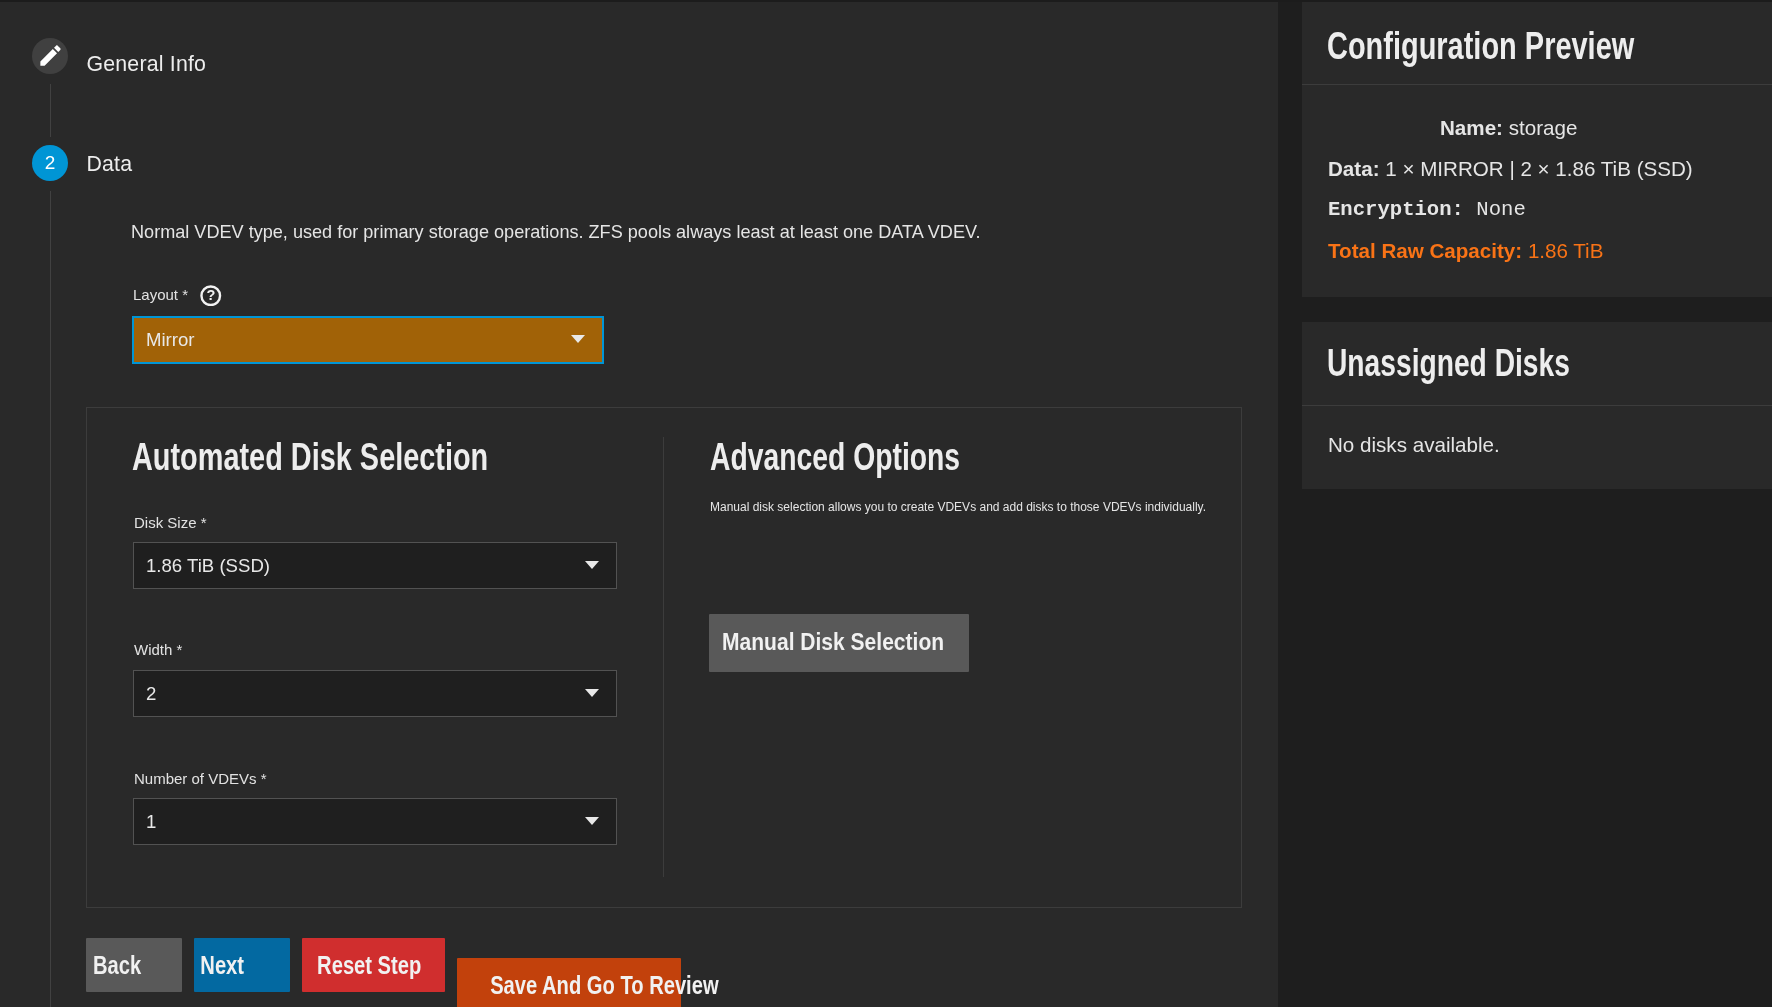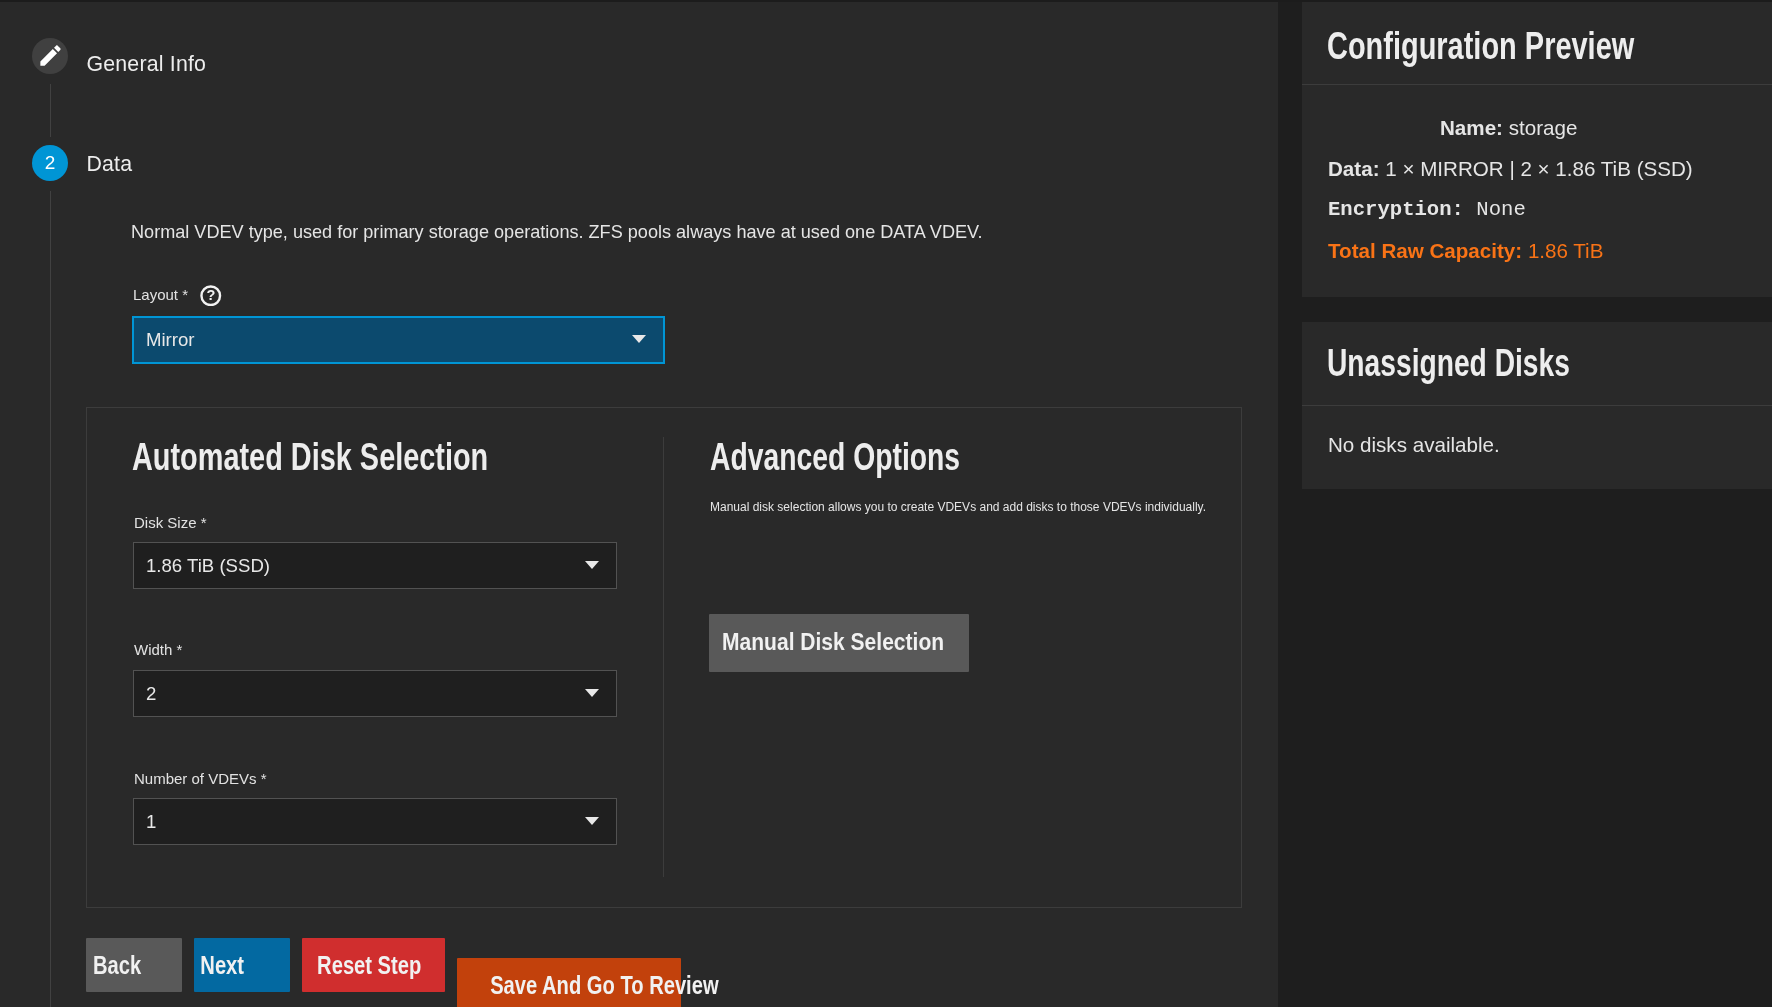--- a/index.html
+++ b/index.html
@@ -27,28 +27,28 @@
 <div class="abs" style="left:32px;top:38px;width:36px;height:36px;border-radius:50%;background:#404040;"></div>
 <svg class="abs" style="left:36.5px;top:41.8px;" width="27" height="27" viewBox="0 0 24 24">
   <path fill="#ffffff" d="M3 17.25V21h3.75L17.81 9.94l-3.75-3.75L3 17.25zM20.71 7.04c.39-.39.39-1.02 0-1.41l-2.34-2.34c-.39-.39-1.02-.39-1.41 0l-1.83 1.83 3.75 3.75 1.83-1.83z"></path>
 </svg>
 <div class="abs" style="left:86.5px;top:52px;font-size:21.3px;letter-spacing:0.2px;color:#ededed;">General Info</div>
 
 <div class="abs" style="left:32px;top:145px;width:36px;height:36px;border-radius:50%;background:#0095d5;
   display:flex;align-items:center;justify-content:center;color:#fff;font-size:19px;">2</div>
 <div class="abs" style="left:86.5px;top:151.5px;font-size:21.3px;letter-spacing:0.2px;color:#ededed;">Data</div>
 
-<div class="abs" style="left:131px;top:222px;font-size:18.1px;color:#e5e5e5;">Normal VDEV type, used for primary storage operations. ZFS pools always have at used one DATA VDEV.</div>
+<div class="abs" style="left:131px;top:222px;font-size:18.1px;color:#e5e5e5;">Normal VDEV type, used for primary storage operations. ZFS pools always least at least one DATA VDEV.</div>
 
 <div class="lbl" style="left:133px;top:286px;">Layout *</div>
 <svg class="abs" style="left:200px;top:284.5px;" width="21.5" height="21.5" viewBox="0 0 21.5 21.5">
   <circle cx="10.75" cy="10.75" r="9.3" fill="none" stroke="#f2f2f2" stroke-width="2.4"></circle>
   <text x="10.85" y="15.4" text-anchor="middle" font-size="14.5" font-weight="bold" fill="#f2f2f2" font-family="Liberation Sans">?</text>
 </svg>
-<div class="sel" style="left:132px;top:315.5px;width:533px;height:48px;border:2px solid #0095d5;background:#0c4a6e;">
+<div class="sel" style="left:132px;top:315.5px;width:472px;height:48px;border:2px solid #0095d5;background:#a16207;">
   Mirror<span class="arr"></span>
 </div>
 
 <div class="abs" style="left:86px;top:407px;width:1156px;height:501px;border:1px solid #3c3c3c;"></div>
 
 <div class="abs" style="left:663px;top:437px;width:1px;height:440px;background:#3c3c3c;"></div>
 
 <div class="hd abs" style="left:132px;top:436px;"><span style="transform:scaleX(0.760);">Automated Disk Selection</span></div>
 
 <div class="lbl" style="left:134px;top:514px;">Disk Size *</div>

